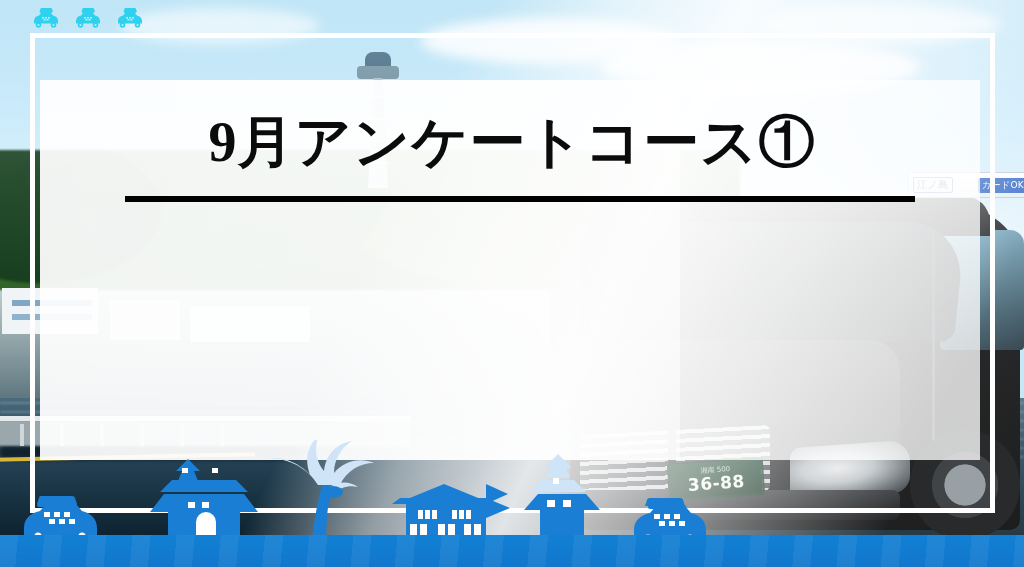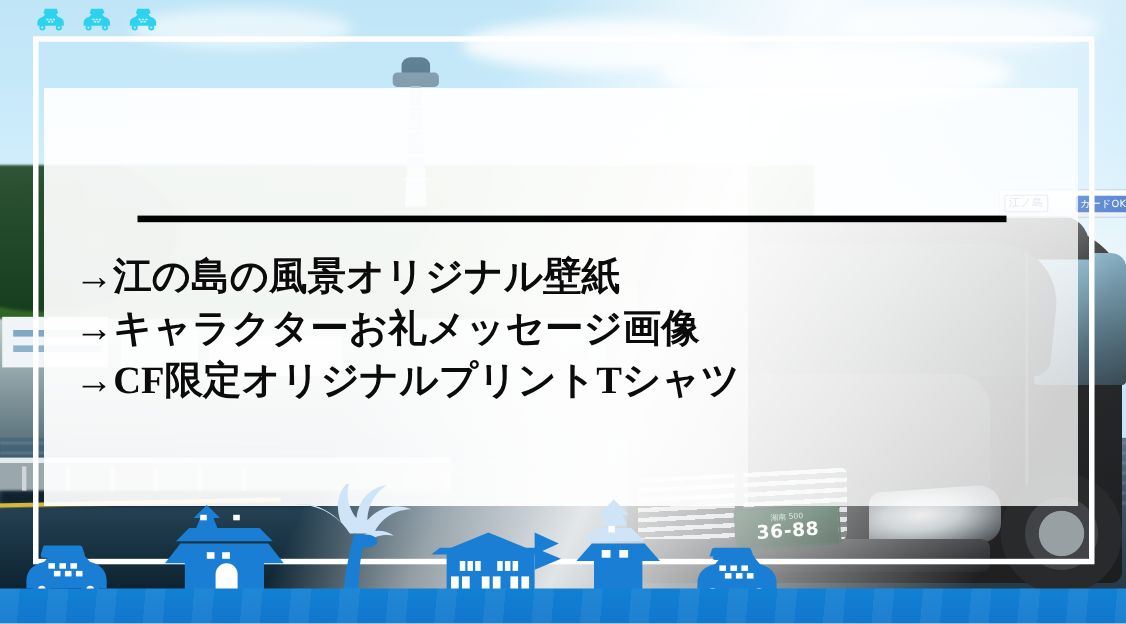--- a/index.html
+++ b/index.html
@@ -329,27 +329,23 @@
           <rect x="36" y="22" width="4" height="3"></rect>
           <rect x="27" y="26" width="4" height="3"></rect>
             <rect x="33" y="26" width="4" height="3"></rect>
           <circle cx="17" cy="38" r="2"></circle>
             <circle cx="47" cy="38" r="2"></circle>
         </g>
       </svg>
     </span>
   </div>
 
+  <div class="title">9月アンケートコース①</div>
   <div class="rule"></div>
 
-  <div class="bullets">
-    <div>→江の島の風景オリジナル壁紙</div>
-    <div>→キャラクターお礼メッセージ画像</div>
-    <div>→CF限定オリジナルプリントTシャツ</div>
-  </div>
 
   <div class="skyline">
     <svg width="1024" height="100" viewBox="0 0 1024 100" aria-hidden="true">
 
       <g fill="#cfe4f7">
         <path d="M318 45c-14-22-36-30-52-26 14-2 32 4 44 16-6-16-2-30 8-38-4 12-2 24 6 34 2-18 14-28 28-30-10 6-18 18-18 32 10-12 26-16 40-10-14 0-28 8-34 22z"></path>
         <path d="M330 47c8-6 20-6 28 0-8-2-18 0-24 6z"></path>
       </g>
       <g fill="#1a7fd4">
         <path d="M322 45c-4 16-8 34-10 55h14c0-20 2-38 6-53z"></path>

